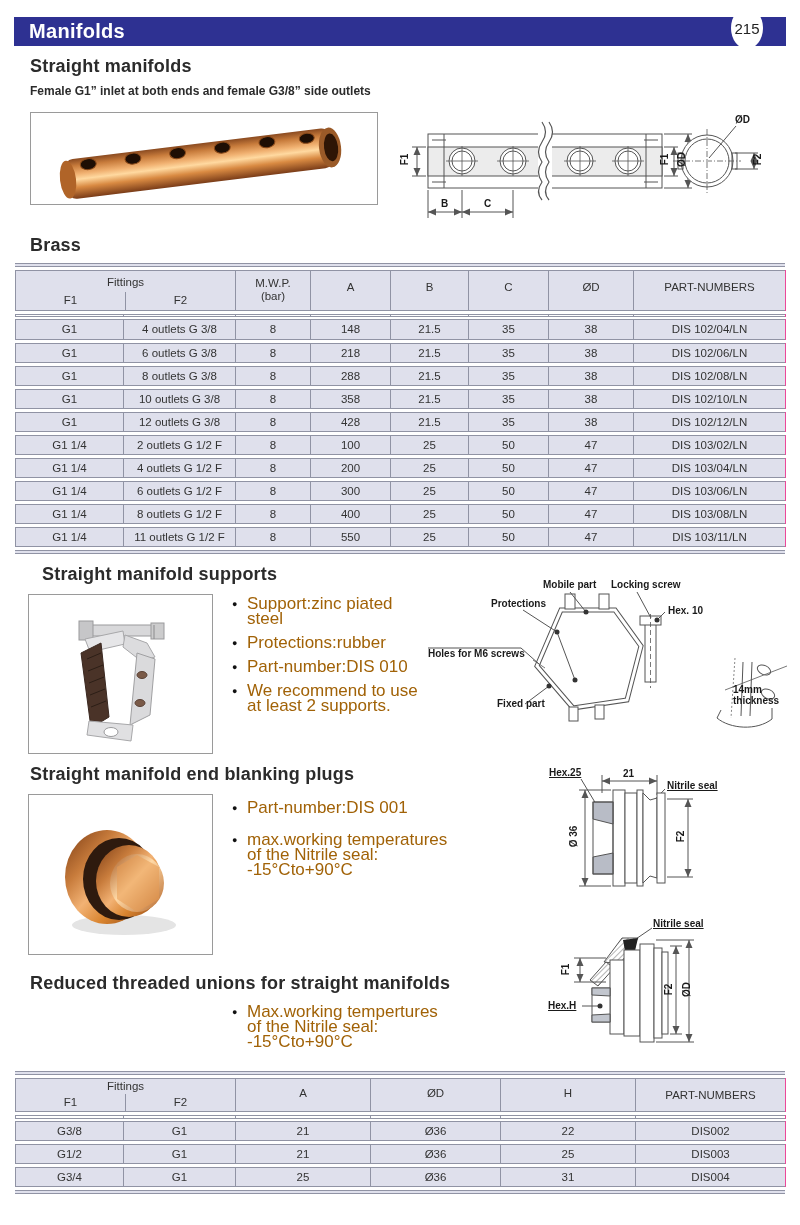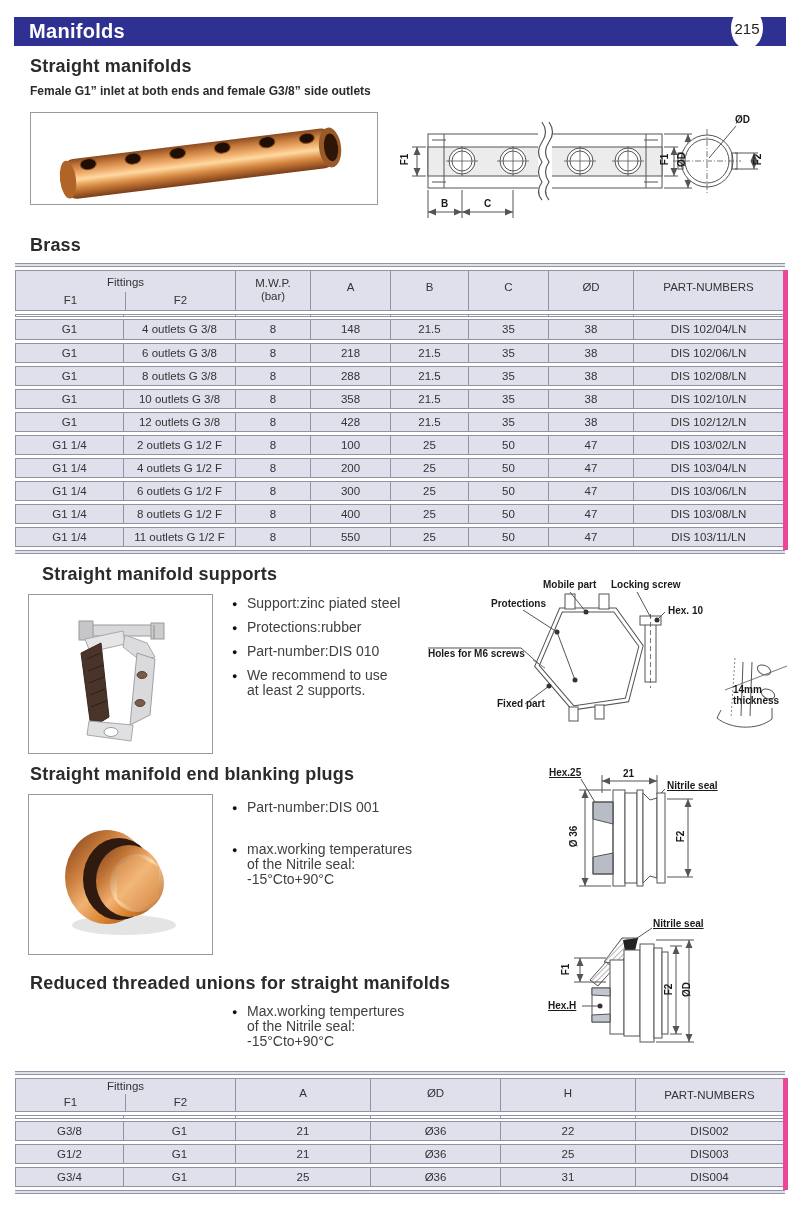--- a/index.html
+++ b/index.html
@@ -11,37 +11,37 @@
   .hbar-title { color: #fff; font-size: 20px; font-weight: 700; line-height: 29px; padding-left: 15px; letter-spacing: 0.3px; }
   .page-circle { position: absolute; left: 731px; top: 7px; width: 32px; height: 42px; background: #fff; border-radius: 50%;
     display: flex; align-items: center; justify-content: center; font-size: 15px; color: #222; }
 
   .h2 { position: absolute; font-size: 18px; font-weight: 700; color: #2b2b2b; letter-spacing: 0.2px; }
   .subtitle { position: absolute; font-size: 12px; font-weight: 700; color: #2b2b2b; }
 
   .photo-box { position: absolute; background: #fff; border: 1px solid #9a9a9a; }
 
   
-  .bullets { position: absolute; font-size: 14px; color: #404040; font-weight: 400; }
+  .bullets { position: absolute; font-size: 17px; color: #a16207; font-weight: 400; }
   .bullets ul { list-style: none; }
   .bullets li { position: relative; padding-left: 15px; margin-bottom: 9px; line-height: 15px; white-space: pre-line; }
   .bullets li::before { content: "●"; position: absolute; left: 0; top: 1px; font-size: 9px; color: #111; }
 
   
   .twrap { position: absolute; width: 770px; }
   .strip { height: 4px; background: #dfe0ec; border-top: 1px solid #9093a4; border-bottom: 1px solid #9093a4; }
   .strip.top { margin-bottom: 3px; }
   table.cat { border-collapse: collapse; width: 770px; table-layout: fixed; }
   table.cat th, table.cat td {
     background: #dfe0ec; text-align: center; vertical-align: middle; padding: 0;
     border-left: 1px solid #9093a4; border-bottom: 3px solid #fff;
     box-shadow: inset 0 1px 0 #9093a4, inset 0 -1px 0 #9093a4;
     font-size: 11.5px; font-weight: 400; color: #333;
   }
-  table.cat th:last-child, table.cat td:last-child { border-right: 5px solid #ec4899; }
+  table.cat th:last-child, table.cat td:last-child { border-right: 1px solid #ec4899; }
   table.cat th { height: 42px; text-align: center; }
   table.cat2 th { height: 32px; }
   table.cat td { height: 23px; }
   tr.seprow td { height: 6px; background: #fff; border-bottom: 2px solid #fff; }
   .hfit { vertical-align: top; }
   .fitlbl { line-height: 20px; padding-top: 2px; }
   .fitcols { display: flex; height: 18px; }
   .fitcols span { flex: 1; line-height: 16px; }
   .fitcols .fc2 { border-left: 1px solid #9093a4; }
   .hmwp { line-height: 13px; }
@@ -433,21 +433,21 @@
       <ellipse cx="78" cy="82" rx="42" ry="47" fill="url(#cu2)"></ellipse>
       <ellipse cx="90" cy="84" rx="36" ry="41" fill="#2e1a0e"></ellipse>
       <ellipse cx="100" cy="86" rx="33" ry="36" fill="url(#cu2)"></ellipse>
       <ellipse cx="108" cy="88" rx="27" ry="29" fill="url(#cu3)"></ellipse>
       <polygon points="108,60 130,72 130,104 108,117 88,104 88,72" fill="#e89a52" opacity="0.55"></polygon>
     </svg>
   </div>
 
   <div class="bullets" style="left:232px;top:800px;width:220px">
     <ul>
-      <li style="margin-bottom:27px">Part-number:DIS 001</li>
+      <li style="margin-bottom:17px">Part-number:DIS 001</li>
       <li>max.working temperatures
 of the Nitrile seal:
 -15°Cto+90°C</li>
     </ul>
   </div>
 
   <div class="diagram" style="left:545px;top:757px;width:250px;height:158px">
     <svg width="250" height="158" viewBox="0 0 250 158">
       <defs>
         <marker id="d3a" markerWidth="9" markerHeight="8" refX="8" refY="4" orient="auto-start-reverse">

